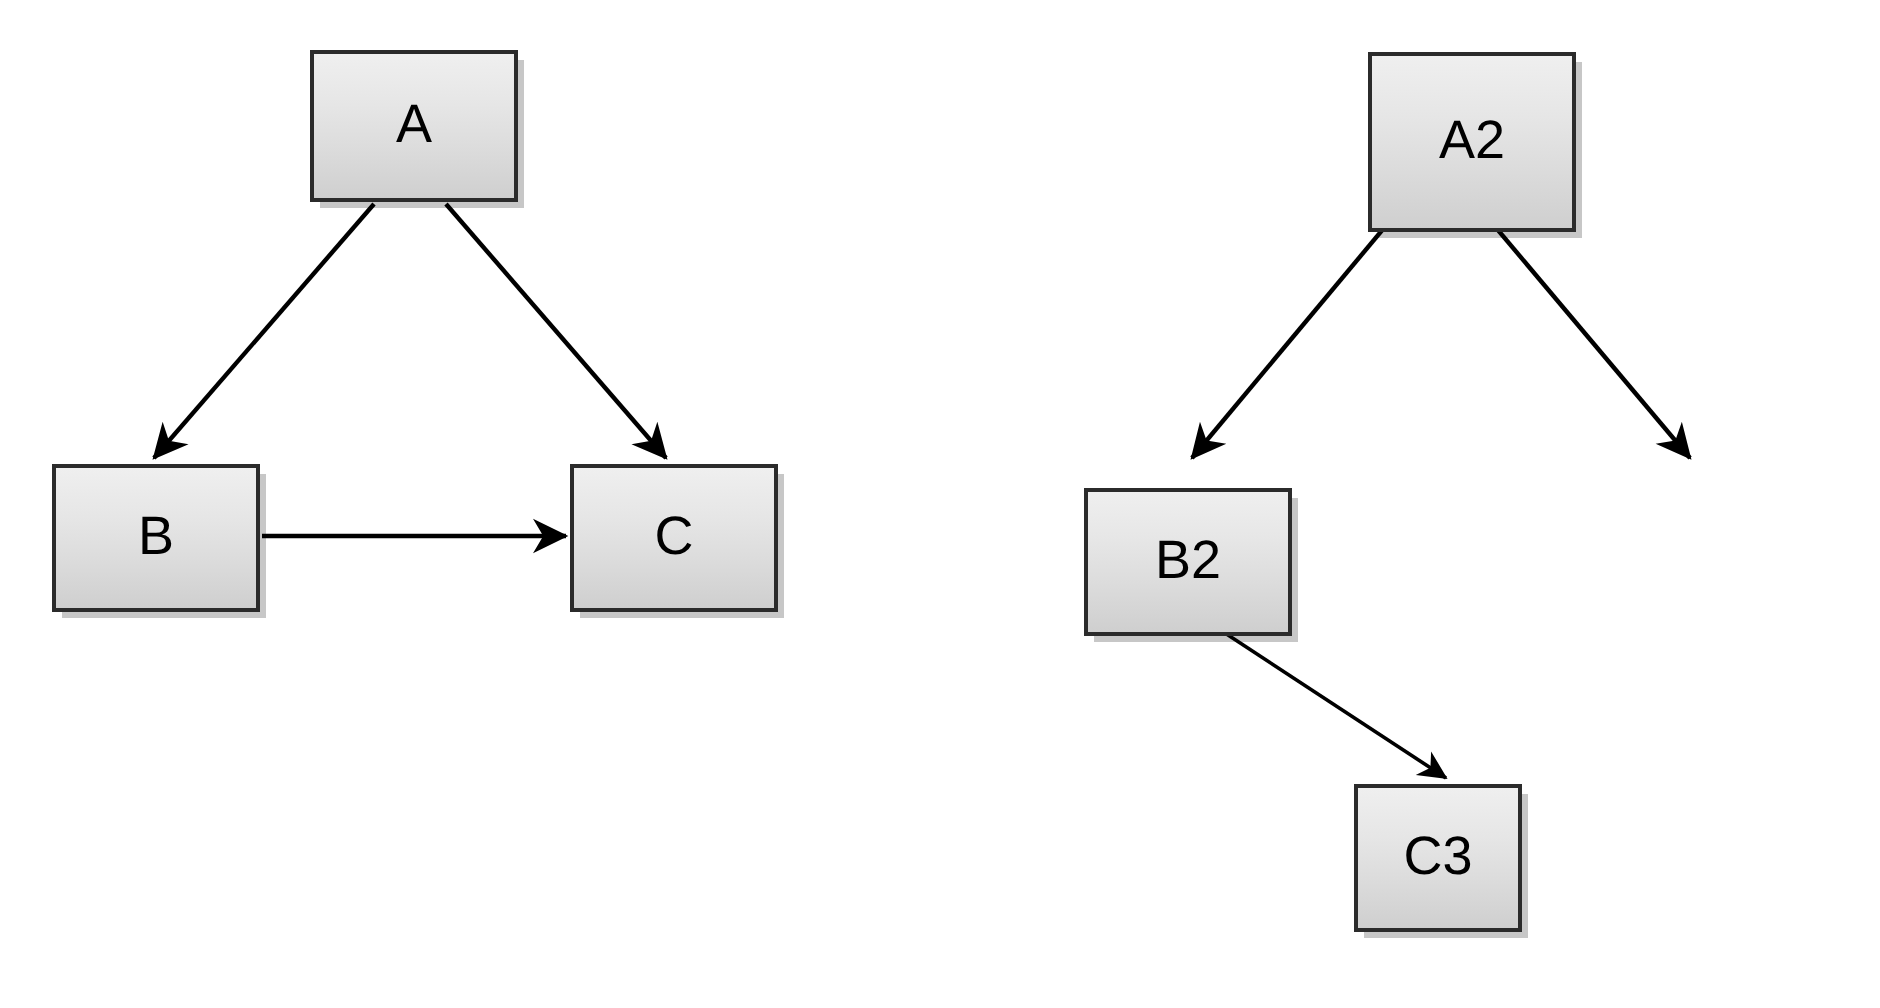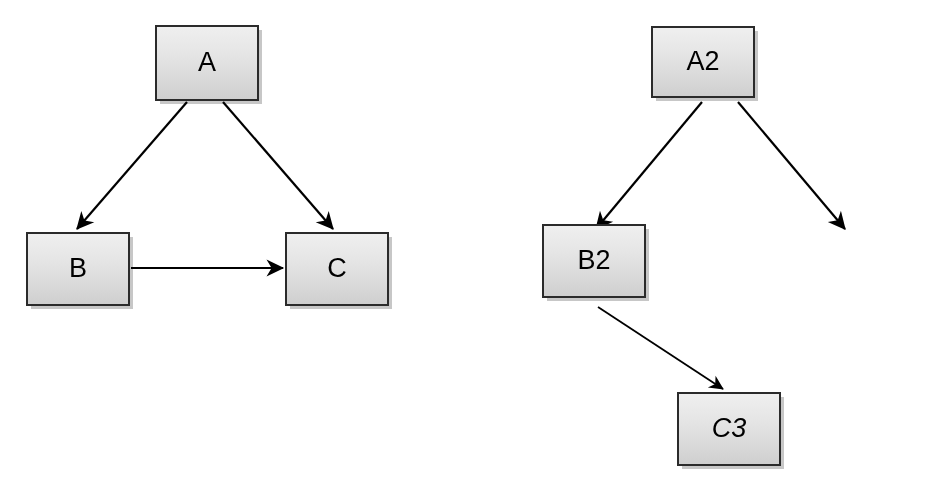--- a/index.html
+++ b/index.html
@@ -72,26 +72,26 @@
   </div>
 
   <div class="node" style="left:26px; top:232px; width:104px; height:74px;">
     <span class="node-label">B</span>
   </div>
 
   <div class="node" style="left:285px; top:232px; width:104px; height:74px;">
     <span class="node-label">C</span>
   </div>
 
-  <div class="node" style="left:651px; top:26px; width:104px; height:72px;text-align:right;">
+  <div class="node" style="left:684px; top:26px; width:104px; height:90px;text-align:right;">
     <span class="node-label">A2</span>
   </div>
 
-  <div class="node" style="left:542px; top:224px; width:104px; height:74px;">
+  <div class="node" style="left:542px; top:244px; width:104px; height:74px;">
     <span class="node-label">B2</span>
   </div>
 
 
-  <div class="node" style="left:677px; top:392px; width:104px; height:74px;font-style:italic;">
+  <div class="node" style="left:677px; top:392px; width:84px; height:74px;">
     <span class="node-label">C3</span>
   </div>
 
 </div>
 
 </body></html>

